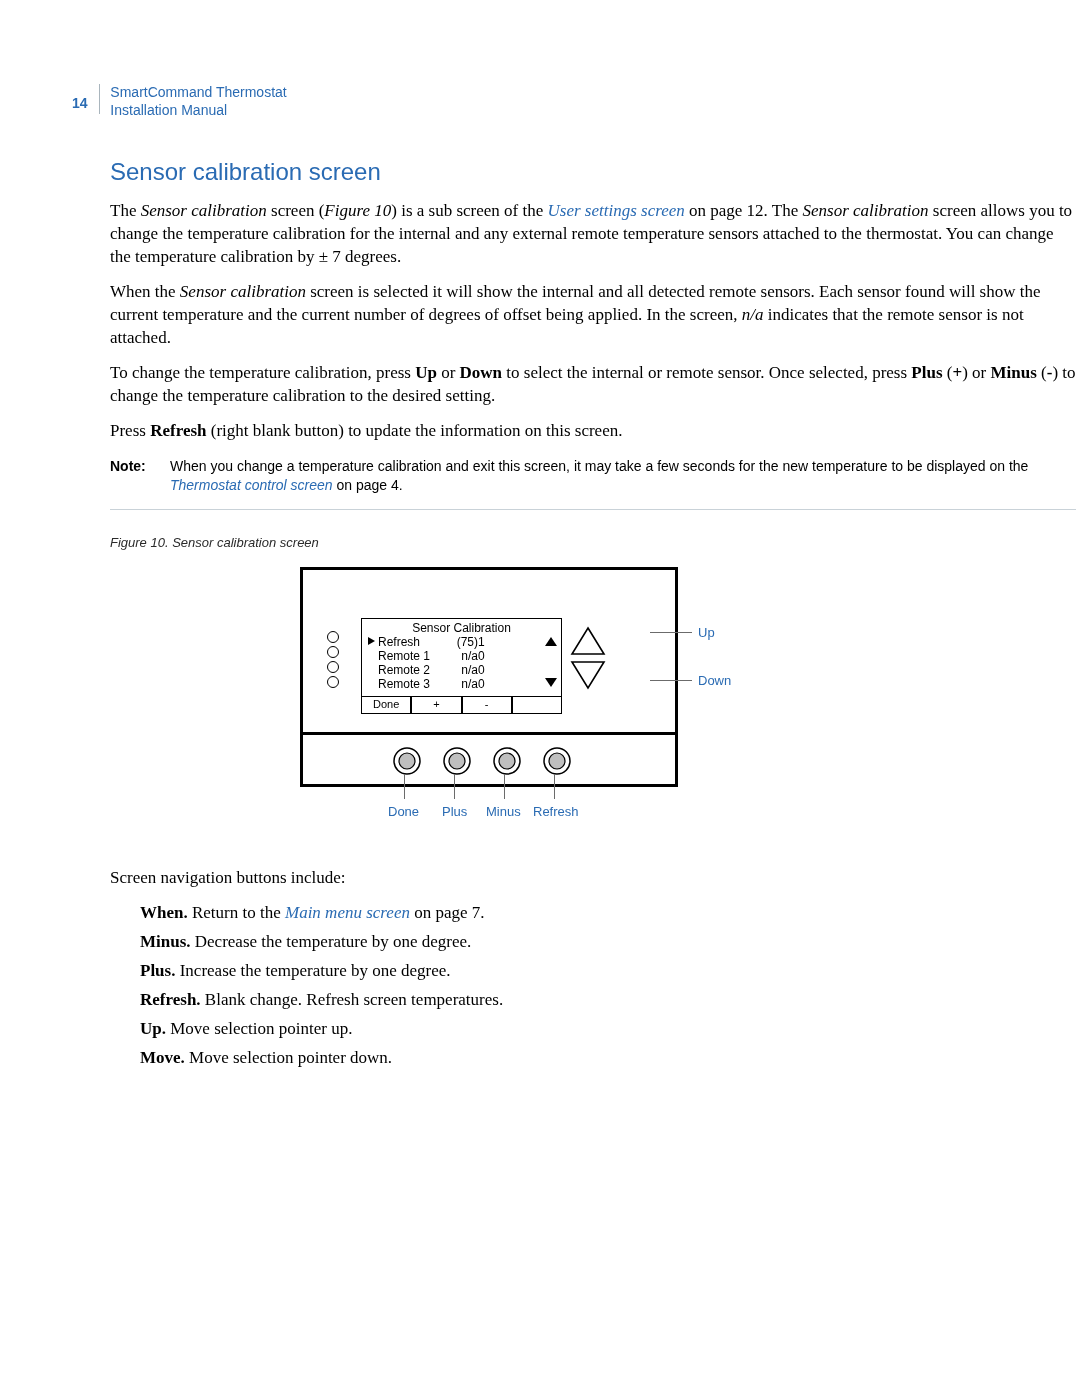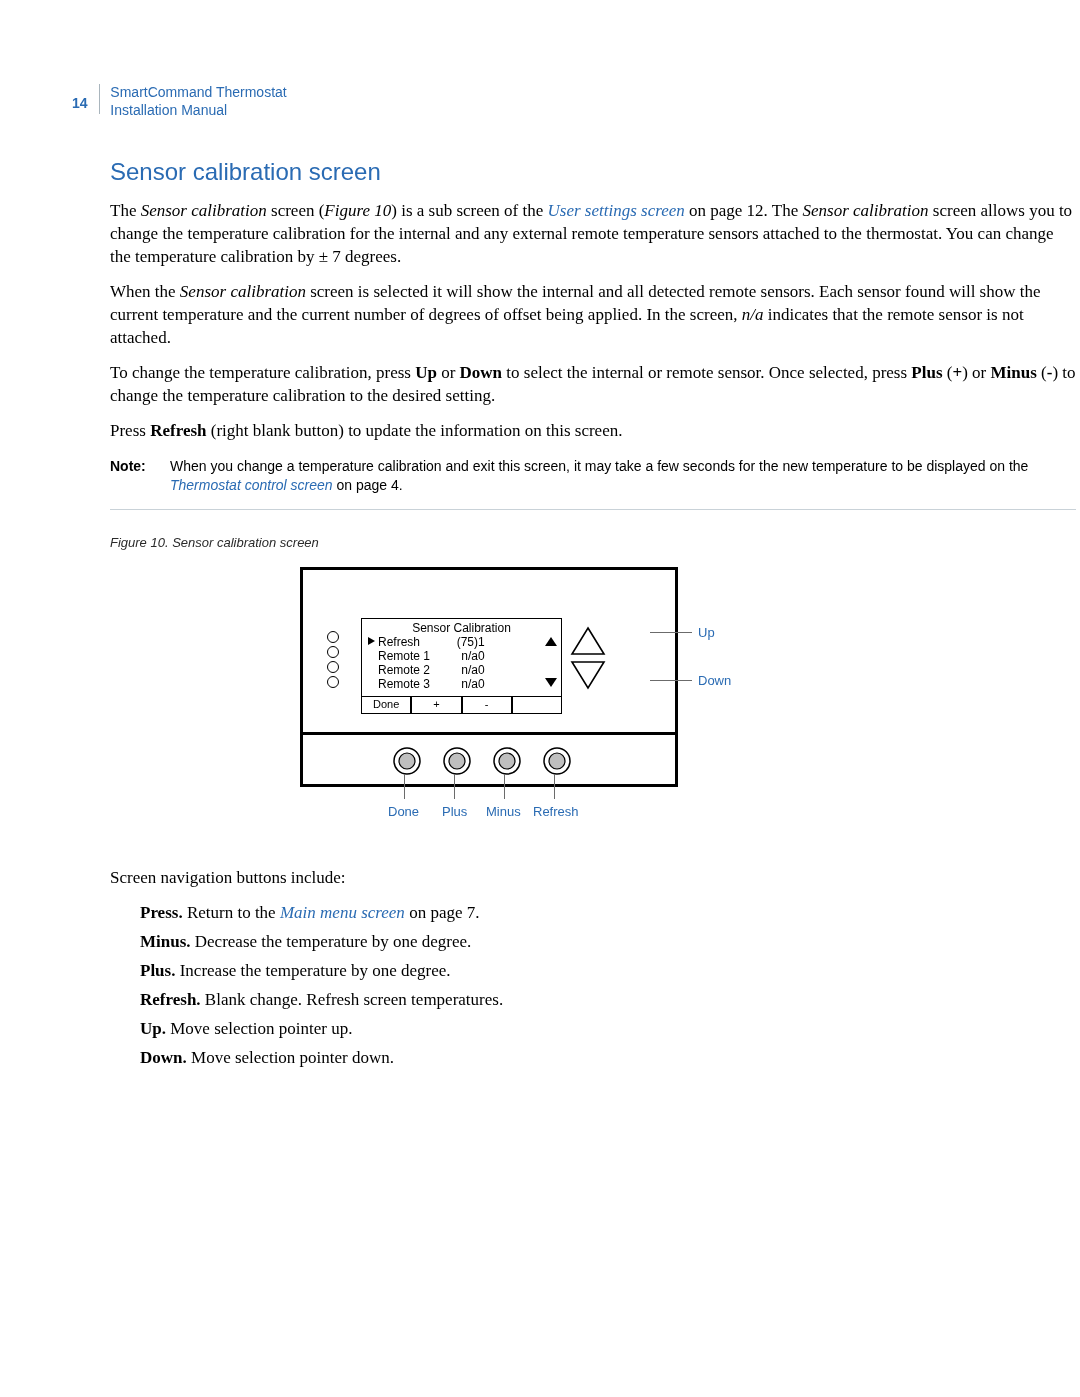--- a/index.html
+++ b/index.html
@@ -389,32 +389,32 @@
     <div class="callout-label" style="left:278px; top:236px;">Done</div>
     <div class="callout-label" style="left:332px; top:236px;">Plus</div>
     <div class="callout-label" style="left:376px; top:236px;">Minus</div>
     <div class="callout-label" style="left:423px; top:236px;">Refresh</div>
   </div>
 
   <p class="body nav-lead">Screen navigation buttons include:</p>
 
   <div class="nav-list">
     <p>
-      <strong>Press.</strong><span>  Return to the </span><a class="link">Main menu screen</a><span> on page 7.</span>
+      <strong>When.</strong><span>  Return to the </span><a class="link">Main menu screen</a><span> on page 7.</span>
     </p>
     <p>
       <strong>Minus.</strong><span>  Decrease the temperature by one degree.</span>
     </p>
     <p>
       <strong>Plus.</strong><span>  Increase the temperature by one degree.</span>
     </p>
     <p>
       <strong>Refresh.</strong><span>  Blank change. Refresh screen temperatures.</span>
     </p>
     <p>
       <strong>Up.</strong><span>  Move selection pointer up.</span>
     </p>
     <p>
-      <strong>Down.</strong><span>  Move selection pointer down.</span>
+      <strong>Move.</strong><span>  Move selection pointer down.</span>
     </p>
   </div>
 
 </div>
 
 </body></html>

